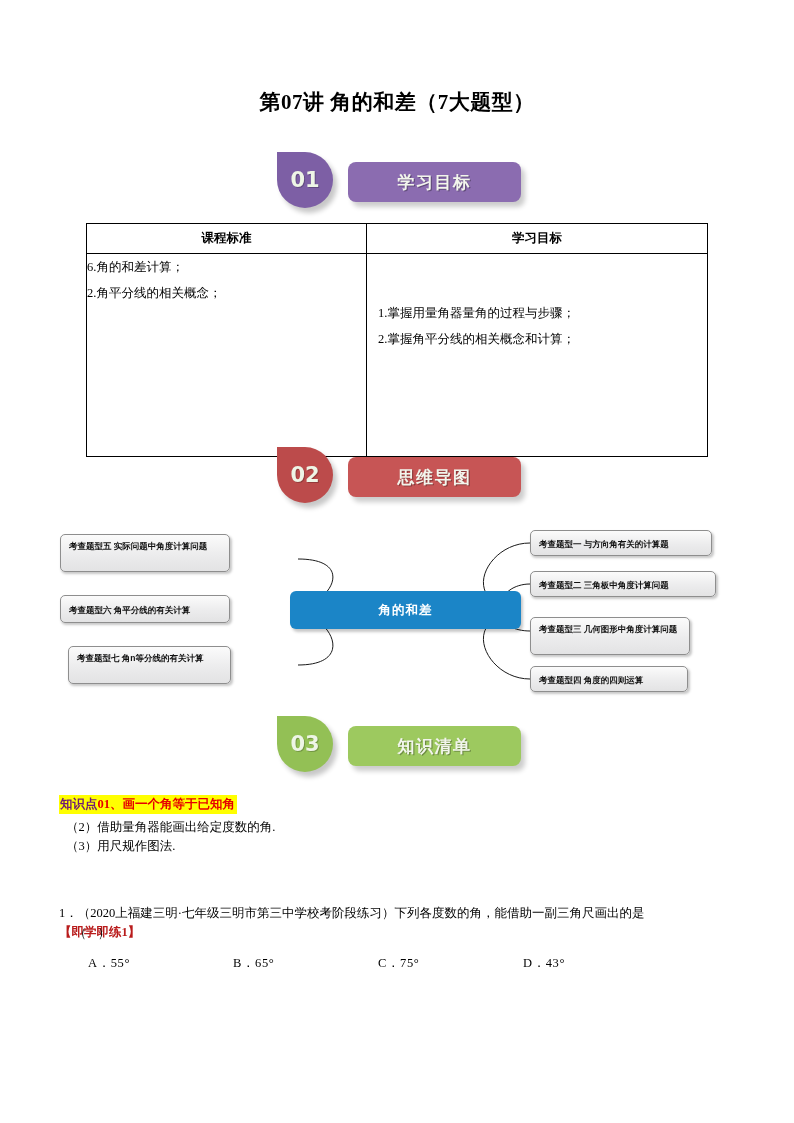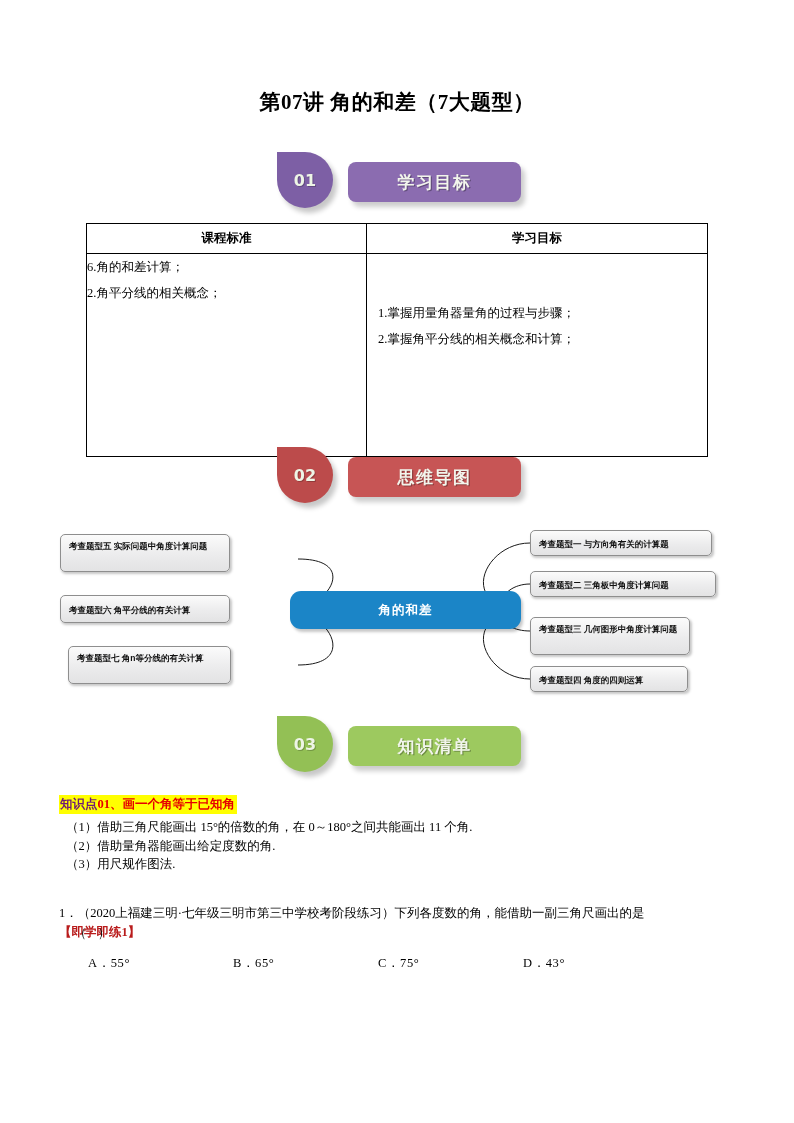--- a/index.html
+++ b/index.html
@@ -47,21 +47,21 @@
     top: 0;
     width: 56px;
     height: 56px;
     border-radius: 0 50% 50% 50%;
     display: flex;
     align-items: center;
     justify-content: center;
     color: #eef5e6;
     font-family: "DejaVu Sans", sans-serif;
     font-weight: bold;
-    font-size: 16px;
+    font-size: 21px;
     letter-spacing: 0px;
     text-shadow: 1px 1px 0 rgba(0,0,0,.22);
     box-shadow: 4px 5px 5px rgba(0,0,0,.22);
     z-index: 3;
   }
   .badge-bar {
     position: absolute;
     left: 348px;
     top: 10px;
     width: 173px;
@@ -138,21 +138,21 @@
     color: #111111;
     padding: 5px 7px 5px 8px;
   }
   .mm-center {
     position: absolute;
     left: 230px;
     top: 78px;
     width: 231px;
     height: 38px;
     background: #1b85c7;
-    border-radius: 11px;
+    border-radius: 6px;
     box-shadow: 2px 3px 3px rgba(0,0,0,.22);
     display: flex;
     align-items: center;
     justify-content: center;
     color: #ffffff;
     font-family: "Liberation Sans", "DejaVu Sans", sans-serif;
     font-size: 12.5px;
     font-weight: bold;
     letter-spacing: 1px;
     z-index: 4;
@@ -292,21 +292,20 @@
   <div class="badge-block" style="top:716px;">
     <div class="badge-num" style="background:#93c055;">03</div>
     <div class="badge-bar" style="background:#9dc95f;">知识清单</div>
   </div>
 
   <div class="kp-heading">
     <span class="kp-a">知识点</span><span class="kp-b">01、画一个角等于已知角</span>
   </div>
 
   <div class="kp-list">
-    <div>（1）借助三角尺能画出 15°的倍数的角，在 0～180°之间共能画出 11 个角.</div>
     <div>（2）借助量角器能画出给定度数的角.</div>
     <div>（3）用尺规作图法.</div>
   </div>
 
   <div class="practice-label">【即学即练1】</div>
   <div class="q-stem">1．（2020上福建三明·七年级三明市第三中学校考阶段练习）下列各度数的角，能借助一副三角尺画出的是</div>
   <div class="q-blank">（    ）</div>
   <div class="q-options">
     <span>A．55°</span><span>B．65°</span><span>C．75°</span><span>D．43°</span>
   </div>

